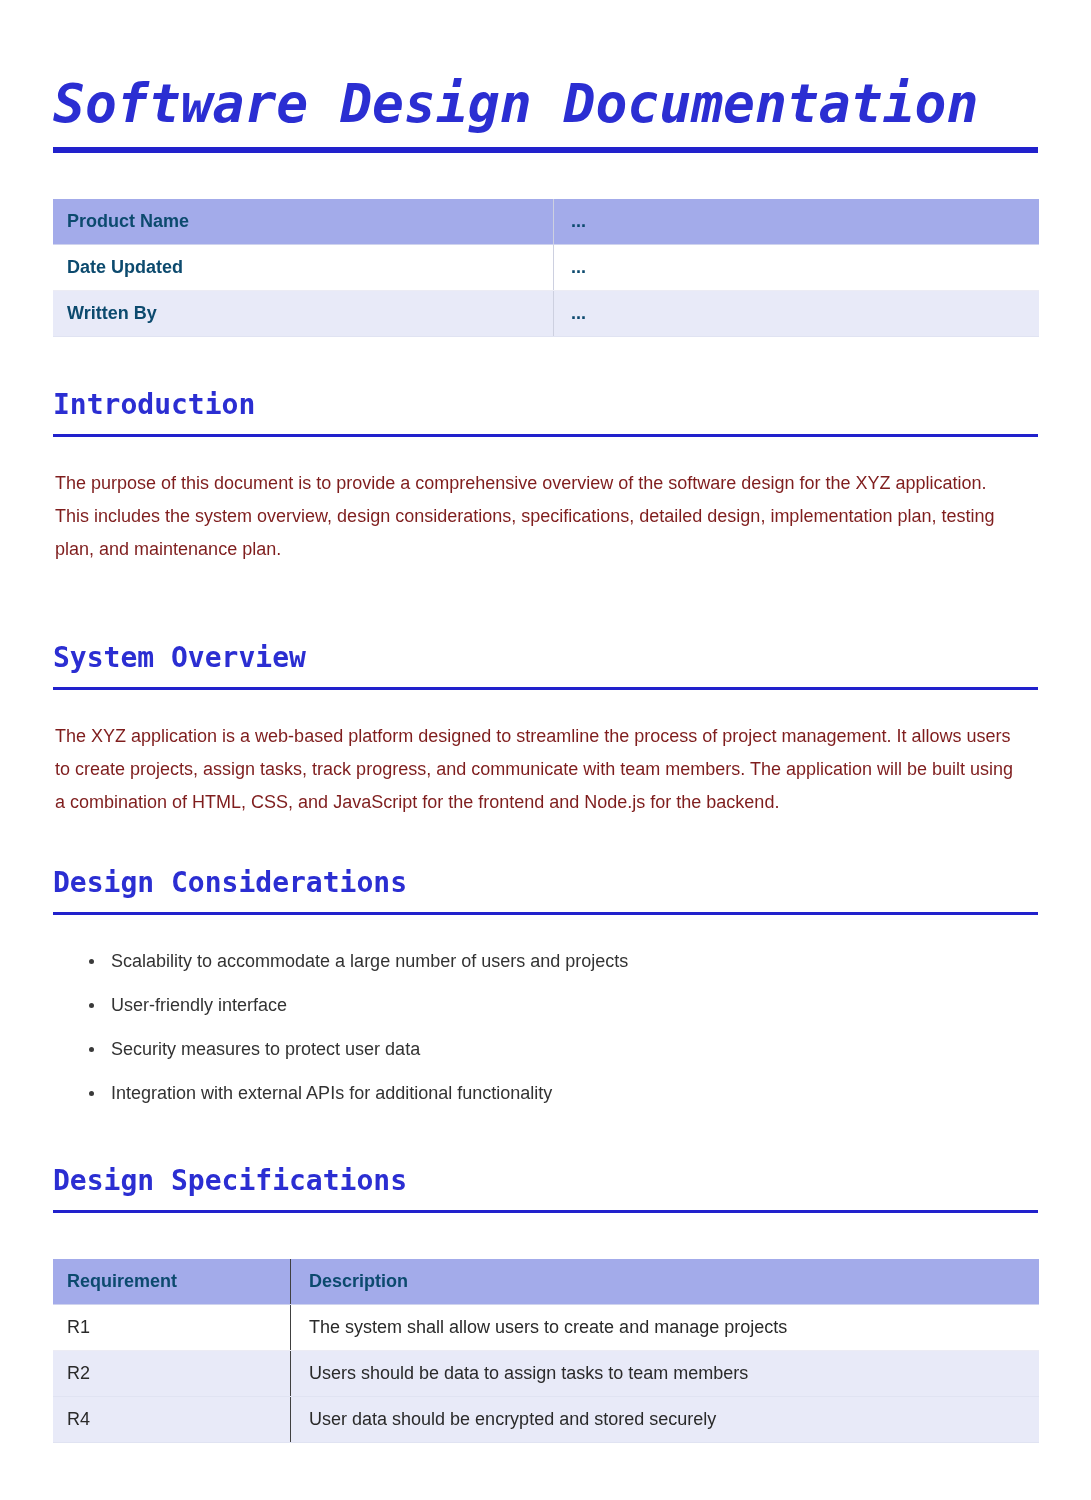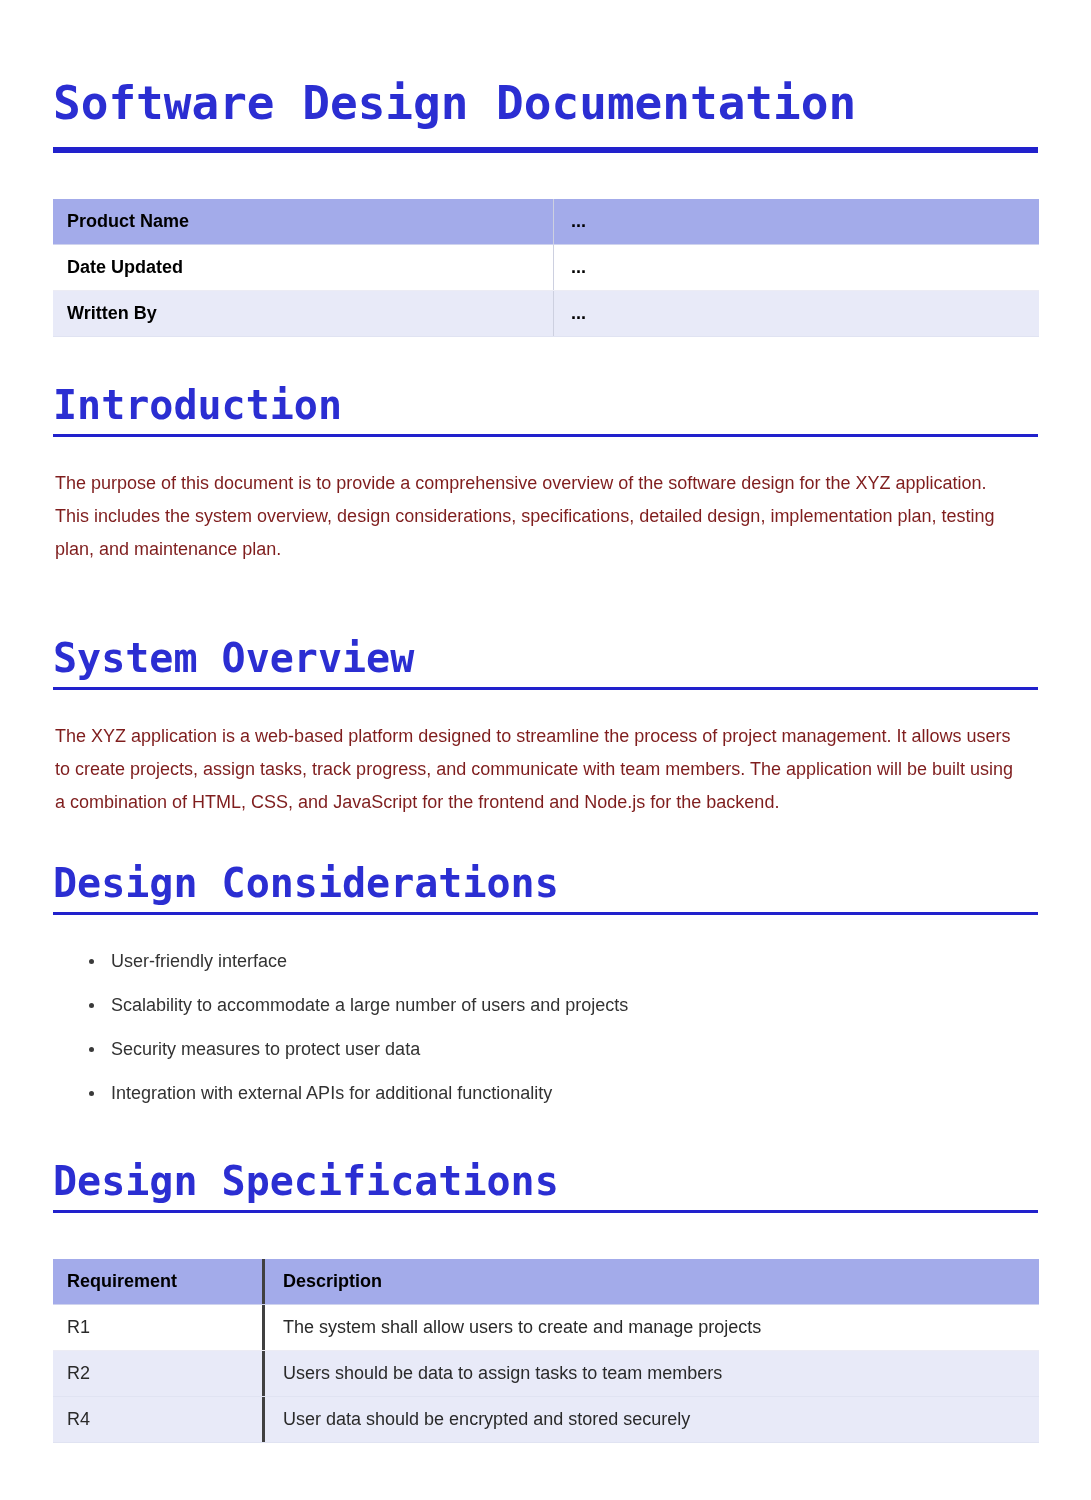--- a/index.html
+++ b/index.html
@@ -15,36 +15,37 @@
   .page {
     width: 1091px;
     height: 1500px;
     padding: 48px 53px 0 53px;
     overflow: hidden;
   }
   
   .doc-title {
     font-family: "DejaVu Sans Mono", monospace;
     font-weight: bold;
-    font-size: 46px;
+    font-size: 53px;
     line-height: 59px;
     color: #2b2ed2;
     margin: 26px 0 0 0;
     white-space: nowrap;
+    font-style: italic;
   }
   .rule-thick {
     border: none;
     height: 6px;
     background: #2121cc;
     margin: 14px 0 0 0;
   }
   .section-heading {
     font-family: "DejaVu Sans Mono", monospace;
     font-weight: bold;
-    font-size: 40px;
+    font-size: 28px;
     line-height: 48px;
     color: #2b2ed2;
     margin: 0;
     white-space: nowrap;
   }
   .rule-thin {
     border: none;
     height: 3px;
     background: #2121cc;
     margin: 5px 0 0 0;
@@ -94,28 +95,28 @@
     background: #ffffff;
     border-bottom: 1px solid #ececf4;
   }
   .tbl-row.header-row { background: #a3abea; border-bottom: 1px solid #cfd3ee; }
   .tbl-row.alt-row { background: #e8eaf8; border-bottom: 1px solid #e0e3f2; }
   .tbl-cell {
     display: flex;
     align-items: center;
     padding-left: 14px;
     font-size: 18px;
-    color: #000000;
+    color: #0c4a6e;
   }
   .info-table { margin-top: 46px; }
   .info-table .tbl-cell { font-weight: bold; }
   .info-table .cell-label { width: 501px; border-right: 1px solid #cdd0e0; }
   .info-table .cell-value { flex: 1; padding-left: 17px; }
   .spec-table { margin-top: 46px; }
-  .spec-table .cell-req { width: 212px; border-right: 3px solid #404040; }
+  .spec-table .cell-req { width: 238px; border-right: 1px solid #404040; }
   .spec-table .cell-desc { flex: 1; padding-left: 18px; }
   .spec-table .header-row .tbl-cell { font-weight: bold; }
   .spec-table .data-row .tbl-cell { font-weight: normal; color: #2a2a2a; }
 </style>
 </head>
 <body>
 
 <div class="page">
 
   <h1 class="doc-title">Software Design Documentation</h1>
@@ -140,22 +141,22 @@
   <hr class="rule-thin">
   <p class="body-text">The purpose of this document is to provide a comprehensive overview of the software design for the XYZ application. This includes the system overview, design considerations, specifications, detailed design, implementation plan, testing plan, and maintenance plan.</p>
 
   <h2 class="section-heading mt-sys">System Overview</h2>
   <hr class="rule-thin">
   <p class="body-text">The XYZ application is a web-based platform designed to streamline the process of project management. It allows users to create projects, assign tasks, track progress, and communicate with team members. The application will be built using a combination of HTML, CSS, and JavaScript for the frontend and Node.js for the backend.</p>
 
   <h2 class="section-heading mt-dc">Design Considerations</h2>
   <hr class="rule-thin">
   <ul class="bullet-list">
+    <li>Scalability to accommodate a large number of users and projects</li>
     <li>User-friendly interface</li>
-    <li>Scalability to accommodate a large number of users and projects</li>
     <li>Security measures to protect user data</li>
     <li>Integration with external APIs for additional functionality</li>
   </ul>
 
   <h2 class="section-heading mt-ds">Design Specifications</h2>
   <hr class="rule-thin">
 
   <div class="tbl spec-table">
     <div class="tbl-row header-row">
       <div class="tbl-cell cell-req">Requirement</div>

